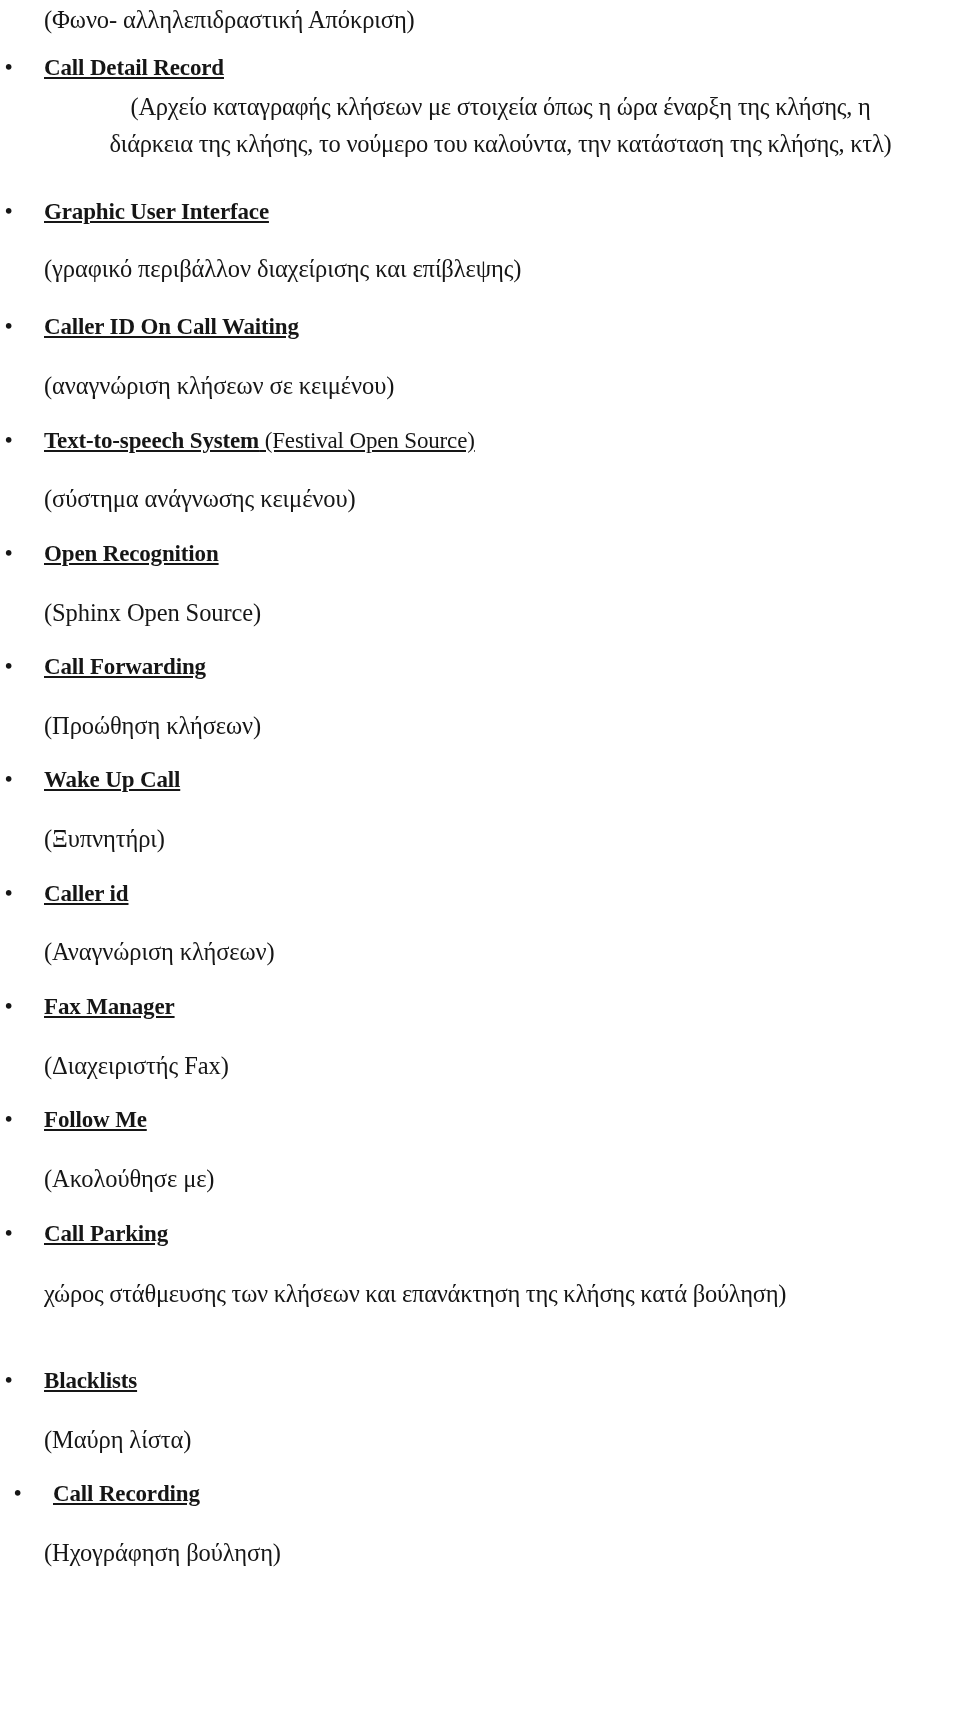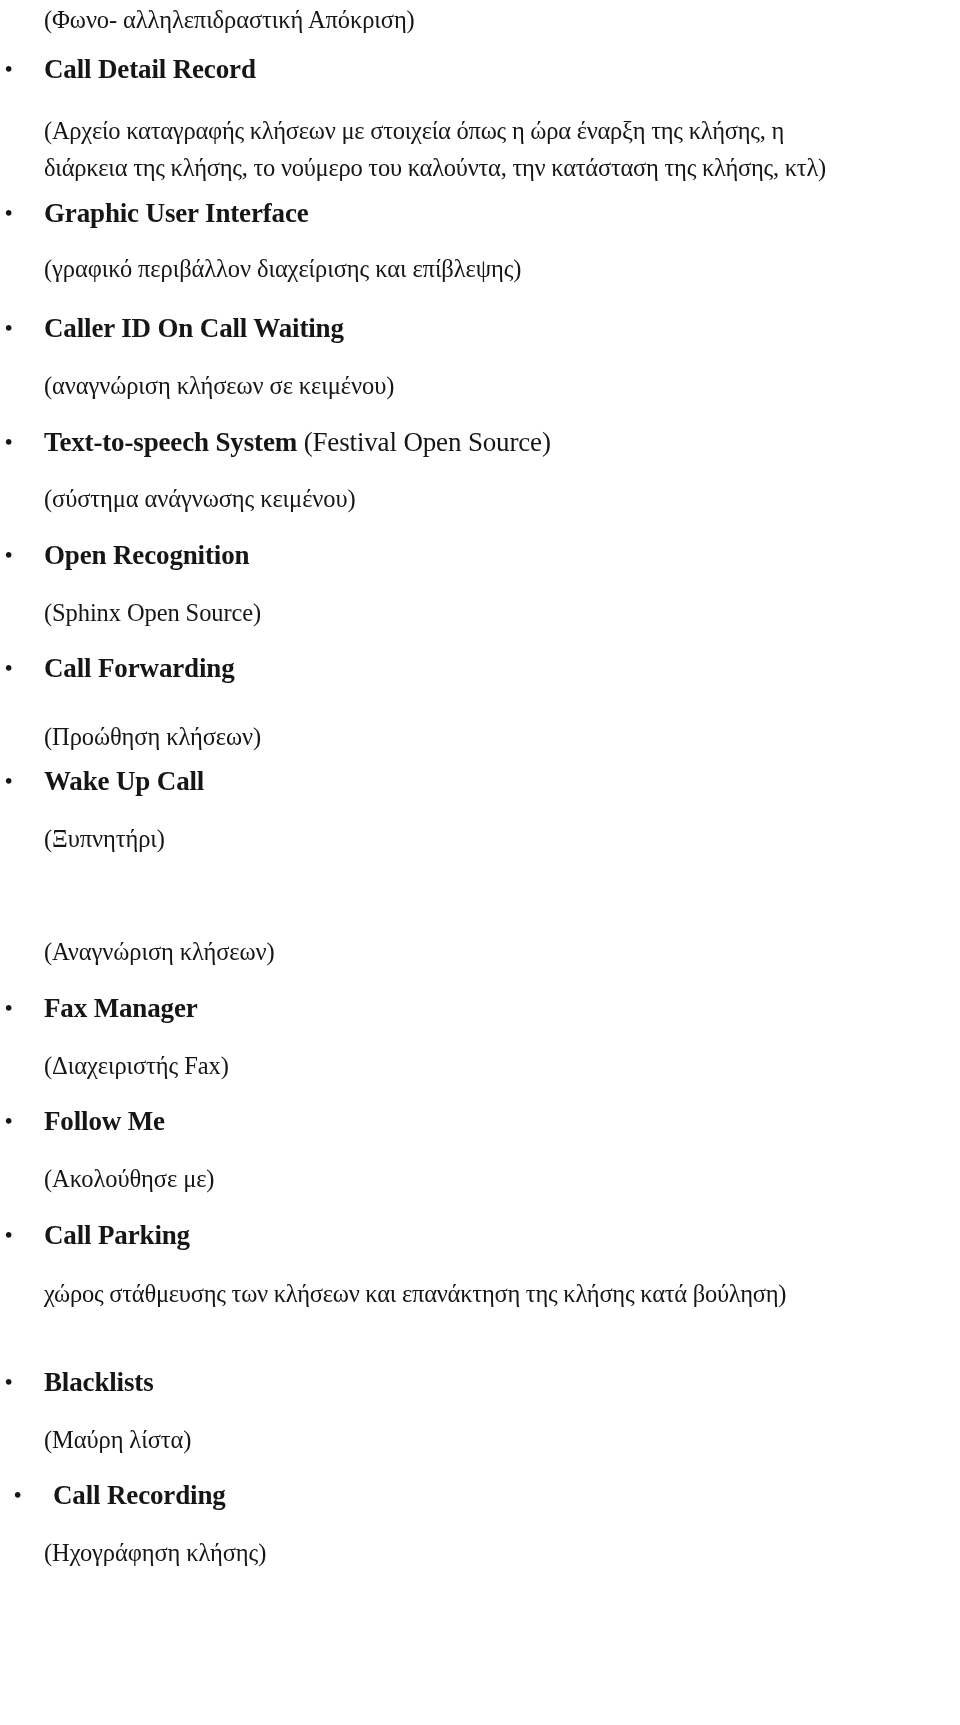--- a/index.html
+++ b/index.html
@@ -42,24 +42,25 @@
     transform: translateY(-52%);
     font-family: "Liberation Serif", "DejaVu Serif", serif;
     font-size: 21px;
     line-height: 1;
     color: #161616;
   }
 
   
   .feature-line {
     font-weight: bold;
-    font-size: 27px;
+    font-size: 23px;
     line-height: 1.0;
     letter-spacing: -0.15px;
     white-space: nowrap;
+    text-decoration: underline;
   }
   .feature-line .paren-note {
     font-weight: normal;
   }
 
   
   .greek-line {
     font-weight: normal;
     font-size: 24.5px;
     line-height: 1.12;
@@ -82,21 +83,21 @@
 
 <div class="page">
 
   <div class="slot" style="top:6px;">
     <div class="row greek-line">(Φωνο- αλληλεπιδραστική Απόκριση)</div>
   </div>
 
   <div class="slot" style="top:56px;">
     <div class="row bulleted feature-line"><span>Call Detail Record</span></div>
   </div>
-  <div class="slot" style="top:112px;">
+  <div class="slot" style="top:88px;text-align:center;">
     <div class="row greek-para">
       <div>(Αρχείο καταγραφής κλήσεων με στοιχεία όπως η ώρα έναρξη της κλήσης, η</div>
       <div>διάρκεια της κλήσης, το νούμερο του καλούντα, την κατάσταση της κλήσης, κτλ)</div>
     </div>
   </div>
 
   <div class="slot" style="top:200px;">
     <div class="row bulleted feature-line"><span>Graphic User Interface</span></div>
   </div>
   <div class="slot" style="top:255px;">
@@ -120,31 +121,34 @@
   <div class="slot" style="top:542px;">
     <div class="row bulleted feature-line"><span>Open Recognition</span></div>
   </div>
   <div class="slot" style="top:655px;">
     <div class="row bulleted feature-line"><span>Call Forwarding</span></div>
   </div>
 
   <div class="slot" style="top:599px;">
     <div class="row greek-line">(Sphinx Open Source)</div>
   </div>
-  <div class="slot" style="top:712px;margin-top:11px;">
+  <div class="slot" style="top:712px;">
     <div class="row greek-line">(Προώθηση κλήσεων)</div>
   </div>
 
   <div class="slot" style="top:768px;">
     <div class="row bulleted feature-line"><span>Wake Up Call</span></div>
   </div>
   <div class="slot" style="top:825px;">
     <div class="row greek-line">(Ξυπνητήρι)</div>
   </div>
 
+  <div class="slot" style="top:882px;">
+    <div class="row bulleted feature-line"><span>Caller id</span></div>
+  </div>
   <div class="slot" style="top:938px;">
     <div class="row greek-line">(Αναγνώριση κλήσεων)</div>
   </div>
 
   <div class="slot" style="top:995px;">
     <div class="row bulleted feature-line"><span>Fax Manager</span></div>
   </div>
   <div class="slot" style="top:1052px;">
     <div class="row greek-line">(Διαχειριστής Fax)</div>
   </div>
@@ -169,16 +173,16 @@
     <div class="row bulleted feature-line"><span>Blacklists</span></div>
   </div>
   <div class="slot" style="top:1426px;">
     <div class="row greek-line">(Μαύρη λίστα)</div>
   </div>
 
   <div class="slot" style="top:1482px;margin-left:9px;">
     <div class="row bulleted feature-line"><span>Call Recording</span></div>
   </div>
   <div class="slot" style="top:1539px;">
-    <div class="row greek-line">(Ηχογράφηση κλήσης)</div>
+    <div class="row greek-line">(Ηχογράφηση βούληση)</div>
   </div>
 
 </div>
 
 </body></html>

